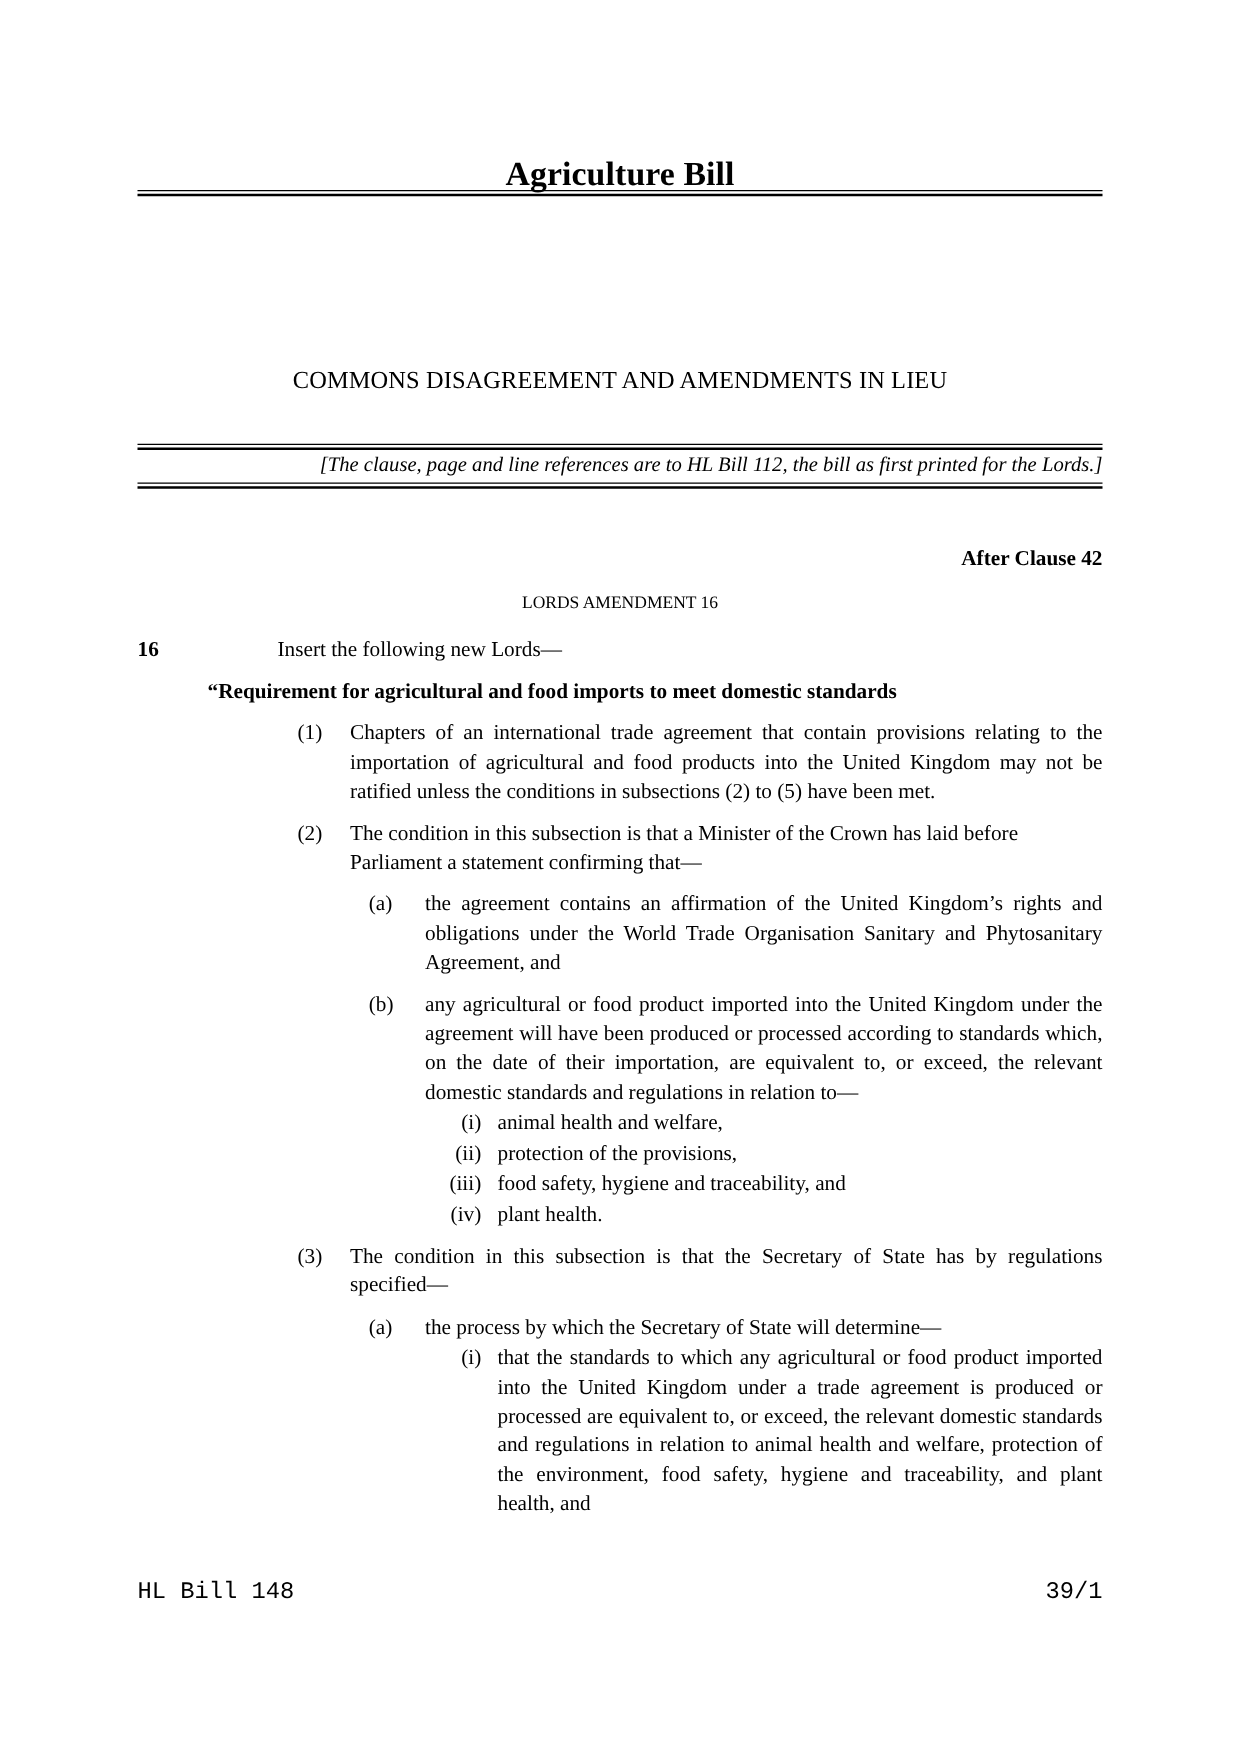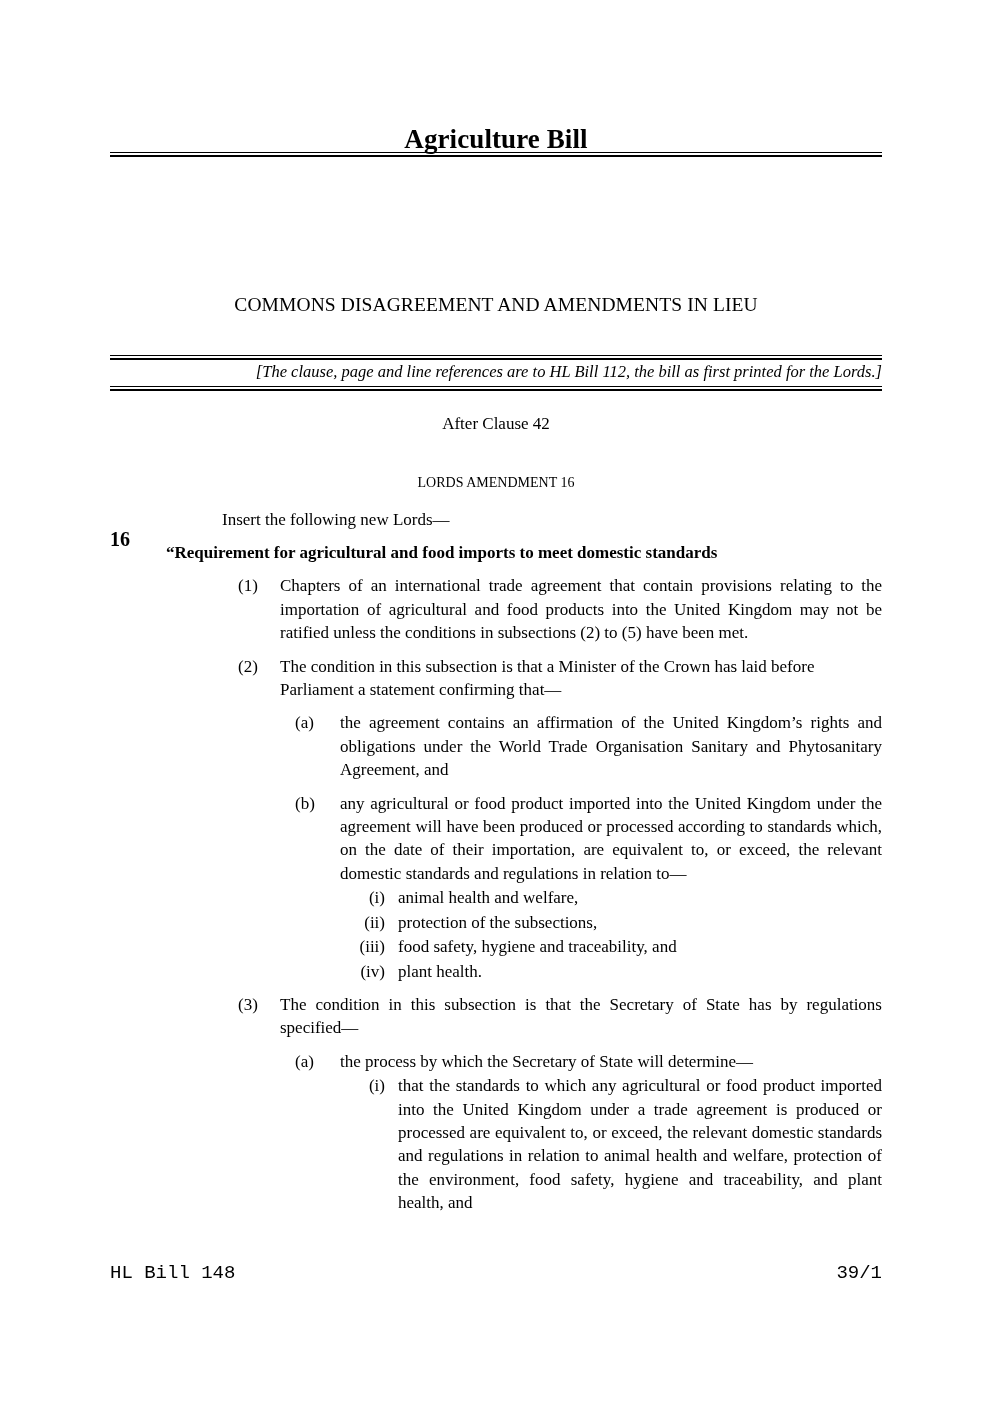--- a/index.html
+++ b/index.html
@@ -69,24 +69,24 @@
   }
 
   .note {
     top: 362px;
     text-align: right;
     font-size: 16.5px;
     font-style: italic;
   }
 
   .after-clause {
-    top: 414px;
-    text-align: center;
-    font-size: 17px;
-    font-weight: normal;
+    top: 437px;
+    text-align: right;
+    font-size: 17px;
+    font-weight: bold;
   }
 
   .lords-amendment {
     top: 475px;
     text-align: center;
     font-size: 14px;
   }
 
   
   .amend-block {
@@ -97,22 +97,21 @@
 
   .amend-intro {
     position: relative;
     min-height: 24px;
   }
   .amend-num {
     position: absolute;
     left: 0;
     top: 0;
     font-weight: bold;
-    font-size: 20px;
-    margin-top: 20px;
+    font-size: 17px;
   }
   .amend-intro-text {
     margin-left: 112px;
   }
 
   .clause-heading {
     margin-left: 56px;
     margin-top: 9px;
     font-weight: bold;
     font-size: 17px;
@@ -221,21 +220,21 @@
       <div class="body">any agricultural or food product imported into the United Kingdom under the agreement will have been produced or processed according to standards which, on the date of their importation, are equivalent to, or exceed, the relevant domestic standards and regulations in relation to—</div>
     </div>
 
     <div class="lvl lvl-3 tight">
       <span class="marker">(i)</span>
       <div class="body last-left">animal health and welfare,</div>
     </div>
 
     <div class="lvl lvl-3 tight">
       <span class="marker">(ii)</span>
-      <div class="body last-left">protection of the subsections,</div>
+      <div class="body last-left">protection of the provisions,</div>
     </div>
 
     <div class="lvl lvl-3 tight">
       <span class="marker">(iii)</span>
       <div class="body last-left">food safety, hygiene and traceability, and</div>
     </div>
 
     <div class="lvl lvl-3 tight">
       <span class="marker">(iv)</span>
       <div class="body last-left">plant health.</div>

